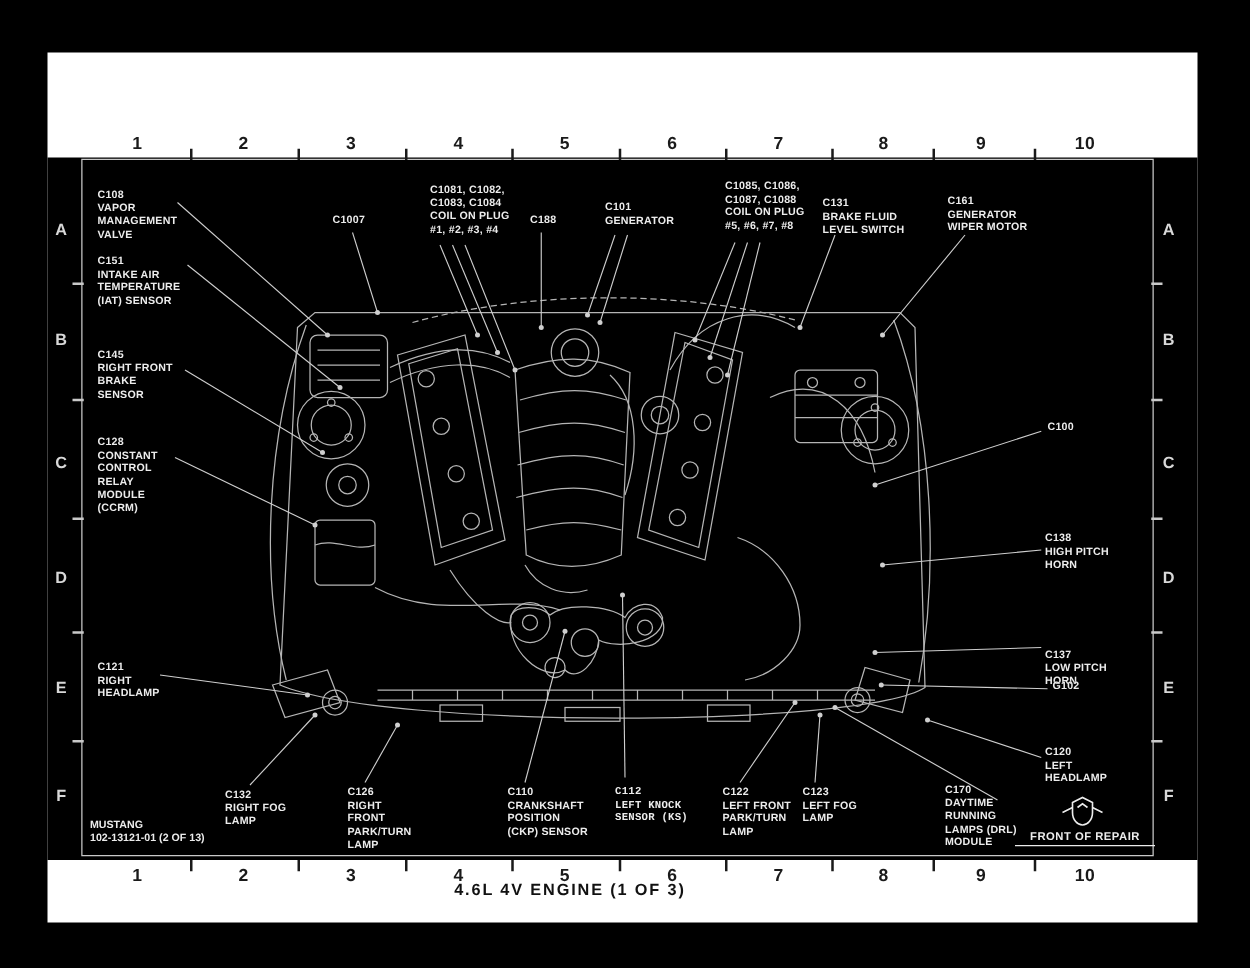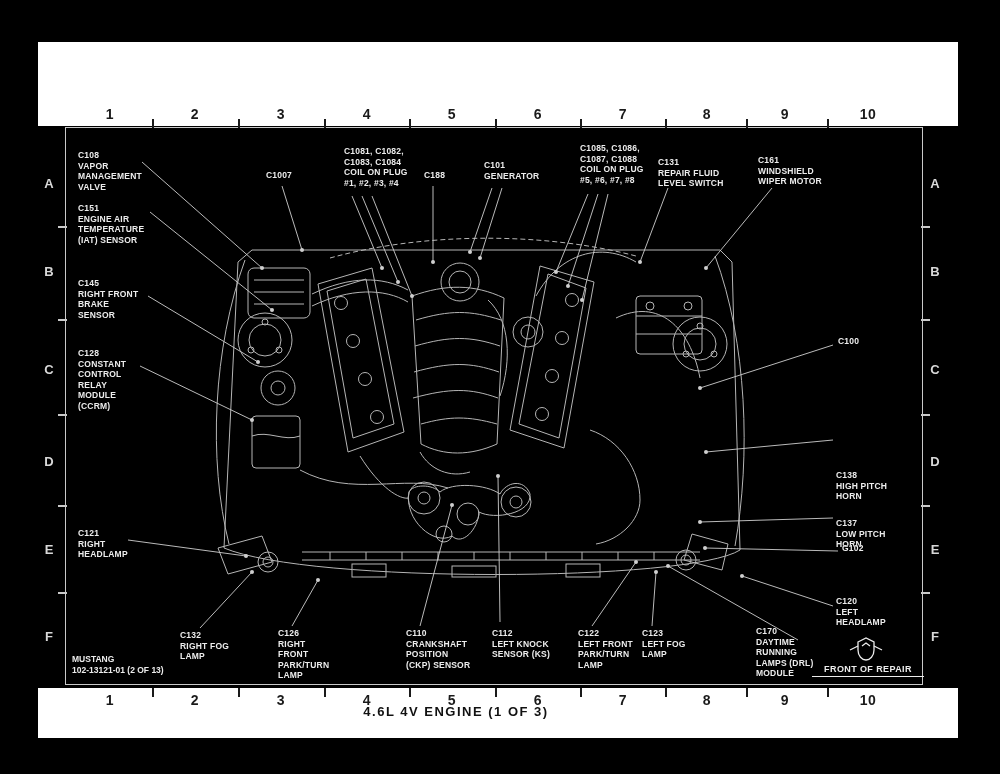--- a/index.html
+++ b/index.html
@@ -249,21 +249,21 @@
       <div class="row-tick" style="left: 921px; top: 505px;"></div>
       <div class="row-tick" style="left: 921px; top: 592px;"></div>
     </div>
 
   <div id="callout-layer">
       <div class="callout" style="left: 78px; top: 150px;">C108
 VAPOR
 MANAGEMENT
 VALVE</div>
       <div class="callout" style="left: 78px; top: 203px;">C151
-ENGINE AIR
+INTAKE AIR
 TEMPERATURE
 (IAT) SENSOR</div>
       <div class="callout" style="left: 78px; top: 278px;">C145
 RIGHT FRONT
 BRAKE
 SENSOR</div>
       <div class="callout" style="left: 78px; top: 348px;">C128
 CONSTANT
 CONTROL
 RELAY
@@ -278,27 +278,27 @@
 COIL ON PLUG
 #1, #2, #3, #4</div>
       <div class="callout" style="left: 424px; top: 170px;">C188</div>
       <div class="callout" style="left: 484px; top: 160px;">C101
 GENERATOR</div>
       <div class="callout" style="left: 580px; top: 143px;">C1085, C1086,
 C1087, C1088
 COIL ON PLUG
 #5, #6, #7, #8</div>
       <div class="callout" style="left: 658px; top: 157px;">C131
-REPAIR FLUID
+BRAKE FLUID
 LEVEL SWITCH</div>
       <div class="callout" style="left: 758px; top: 155px;">C161
-WINDSHIELD
+GENERATOR
 WIPER MOTOR</div>
       <div class="callout" style="left: 838px; top: 336px;">C100</div>
-      <div class="callout" style="left: 836px; top: 425px; margin-top: 45px;">C138
+      <div class="callout" style="left: 836px; top: 425px;">C138
 HIGH PITCH
 HORN</div>
       <div class="callout" style="left: 836px; top: 518px;">C137
 LOW PITCH
 HORN</div>
       <div class="callout" style="left: 842px; top: 543px;">G102</div>
       <div class="callout" style="left: 836px; top: 596px;">C120
 LEFT
 HEADLAMP</div>
       <div class="callout" style="left: 180px; top: 630px;">C132
@@ -306,21 +306,21 @@
 LAMP</div>
       <div class="callout" style="left: 278px; top: 628px;">C126
 RIGHT
 FRONT
 PARK/TURN
 LAMP</div>
       <div class="callout" style="left: 406px; top: 628px;">C110
 CRANKSHAFT
 POSITION
 (CKP) SENSOR</div>
-      <div class="callout" style="left: 492px; top: 628px;">C112
+      <div class="callout" style="left: 492px; top: 628px; font-family: Liberation Mono, monospace;">C112
 LEFT KNOCK
 SENSOR (KS)</div>
       <div class="callout" style="left: 578px; top: 628px;">C122
 LEFT FRONT
 PARK/TURN
 LAMP</div>
       <div class="callout" style="left: 642px; top: 628px;">C123
 LEFT FOG
 LAMP</div>
       <div class="callout" style="left: 756px; top: 626px;">C170

